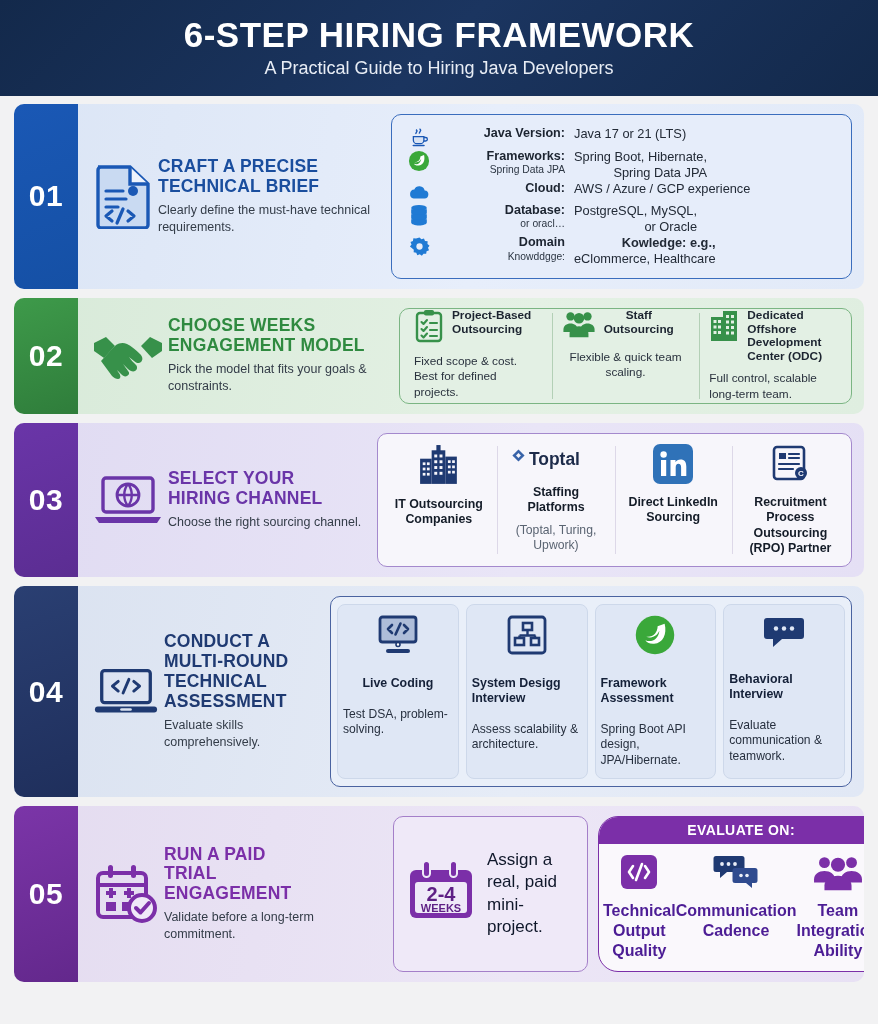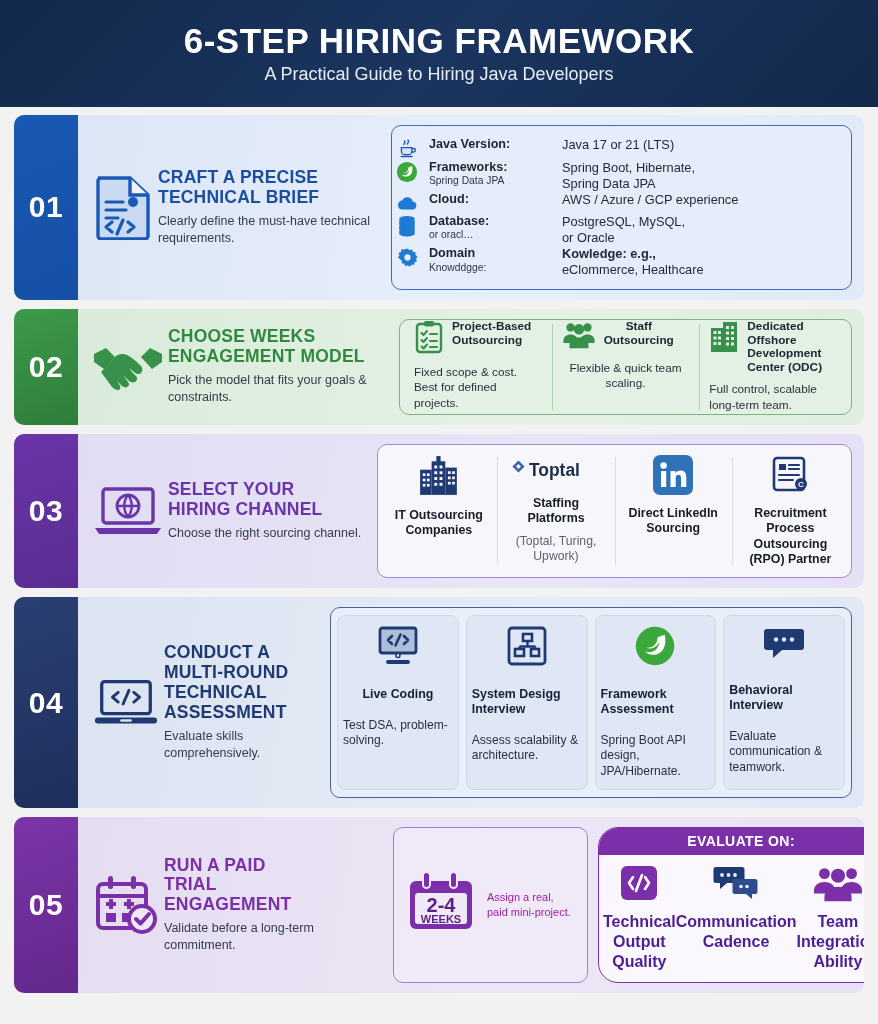--- a/index.html
+++ b/index.html
@@ -5,21 +5,21 @@
   * { box-sizing: border-box; margin: 0; padding: 0; }
   html, body {
     width: 878px; height: 1024px;
     background: #f2f2f3;
     font-family: "Liberation Sans", sans-serif;
     overflow: hidden;
   }
 
   
   .header {
-    height: 107px;
+    height: 96px;
     background: linear-gradient(135deg,#13294b 0%,#1b3560 50%,#13294b 100%);
     display: flex; flex-direction: column;
     align-items: center; justify-content: center;
     gap: 6px;
   }
   .header h1 {
     color: #ffffff;
     font-size: 35px;
     font-weight: bold;
     letter-spacing: .5px;
@@ -79,22 +79,23 @@
     display: flex;
     align-items: center;
   }
 
   
   .c1 .numstrip { background: linear-gradient(160deg,#1a58b5,#1550a5); }
   .c1 { background: linear-gradient(100deg,#dbe5f5 0%,#e7eefb 55%,#e2eaf8 100%); }
   .c1 .steptitle { color: #1a4e9e; }
   .c1 .panel {
     background: #e6edfa; border: 1.4px solid #3a6dbd;
-    padding: 11px 2px; margin-left: 8px;
+    padding: 11px 14px; margin-left: 8px;
     align-items: flex-start;
+    text-align: right;
   }
   .speclist { display: flex; flex-direction: column; gap: 1px; width:100%; }
   .specrow { display: flex; align-items: flex-start; gap: 9px; }
   .specicon { flex: 0 0 26px; display:flex; align-items:flex-start; justify-content:center; padding-top:1px;}
   .speclabel {
     flex: 0 0 124px; font-size: 12.6px; font-weight: bold; color: #1c2430; line-height: 1.2;
   }
   .speclabel .sublbl { display:block; font-size: 10.3px; font-weight: normal; color:#2b3542; }
   .specval { font-size: 12.8px; color: #222a36; line-height: 1.22; }
 
@@ -159,21 +160,21 @@
   .c5 .steptitle { color: #7b2fa8; }
   .c5 .panel {
     background: transparent; border: none;
     margin-left: 4px; gap: 10px; align-items: stretch;
   }
   .trialbox {
     flex: 0 0 195px;
     background:#efe9f8; border:1.3px solid #a47fc9; border-radius:10px;
     display:flex; align-items:center; gap:9px; padding: 10px 10px;
   }
-  .trialtxt { font-size:11px; color:#a21caf; line-height:1.32; }
+  .trialtxt { font-size:17px; color:#0f172a; line-height:1.32; }
   .evalbox {
     flex: 1 1 auto;
     border:1.4px solid #7b2fa8; border-radius:20px; overflow:hidden;
     background:#faf8fc; display:flex; flex-direction:column;
   }
   .evalhead {
     background:#7b2fa8; color:#fff; text-align:center;
     font-size:14px; font-weight:bold; padding:5px 0 6px; letter-spacing:.4px;
   }
   .evalrow { display:flex; padding: 9px 4px 10px; }

